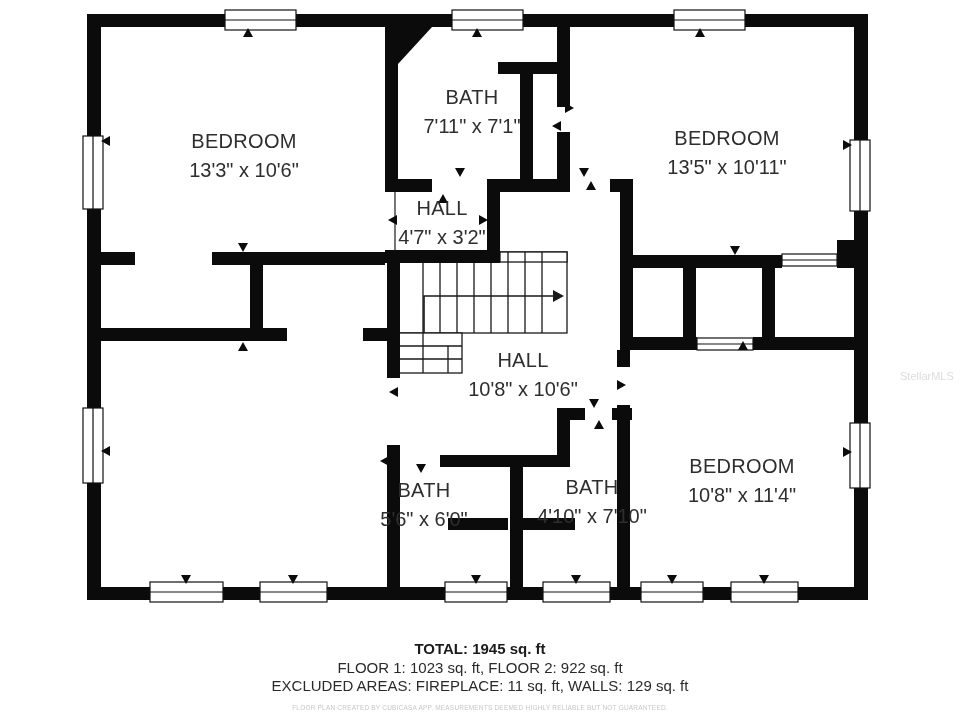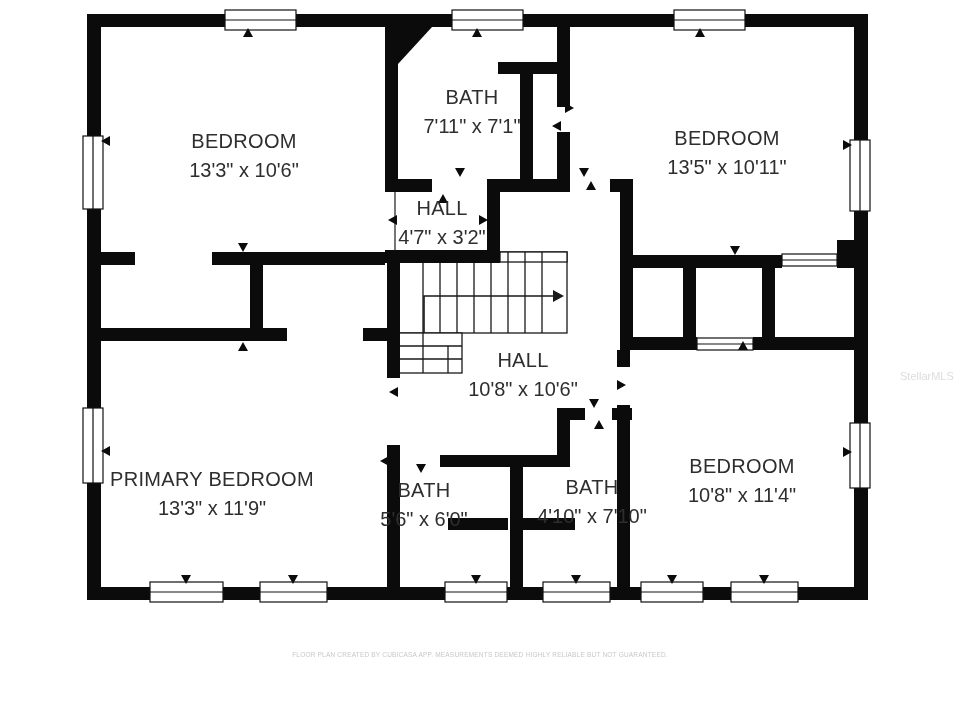--- a/index.html
+++ b/index.html
@@ -157,36 +157,35 @@
     <span class="room-dims">13'5" x 10'11"</span>
   </div>
   <div class="room-label" style="left:442px;top:223px">
     <span class="room-name">HALL</span>
     <span class="room-dims">4'7" x 3'2"</span>
   </div>
   <div class="room-label" style="left:523px;top:375px">
     <span class="room-name">HALL</span>
     <span class="room-dims">10'8" x 10'6"</span>
   </div>
-  <div class="room-label" style="left:212px;top:494px">
-    <span class="room-name">PRIMARY BEDROOM</span>
-    <span class="room-dims">13'3" x 11'9"</span>
-  </div>
   <div class="room-label" style="left:424px;top:505px">
     <span class="room-name">BATH</span>
     <span class="room-dims">5'6" x 6'0"</span>
   </div>
   <div class="room-label" style="left:592px;top:502px">
     <span class="room-name">BATH</span>
     <span class="room-dims">4'10" x 7'10"</span>
   </div>
   <div class="room-label" style="left:742px;top:481px">
     <span class="room-name">BEDROOM</span>
     <span class="room-dims">10'8" x 11'4"</span>
   </div>
 
   <div class="watermark">StellarMLS</div>
 
   <div class="summary">
+    <div class="total">TOTAL: 1945 sq. ft</div>
+    <div class="floors">FLOOR 1: 1023 sq. ft, FLOOR 2: 922 sq. ft</div>
+    <div class="excluded">EXCLUDED AREAS: FIREPLACE: 11 sq. ft, WALLS: 129 sq. ft</div>
     <div class="disclaimer">FLOOR PLAN CREATED BY CUBICASA APP. MEASUREMENTS DEEMED HIGHLY RELIABLE BUT NOT GUARANTEED.</div>
   </div>
 
 </div>
 
 </body></html>

